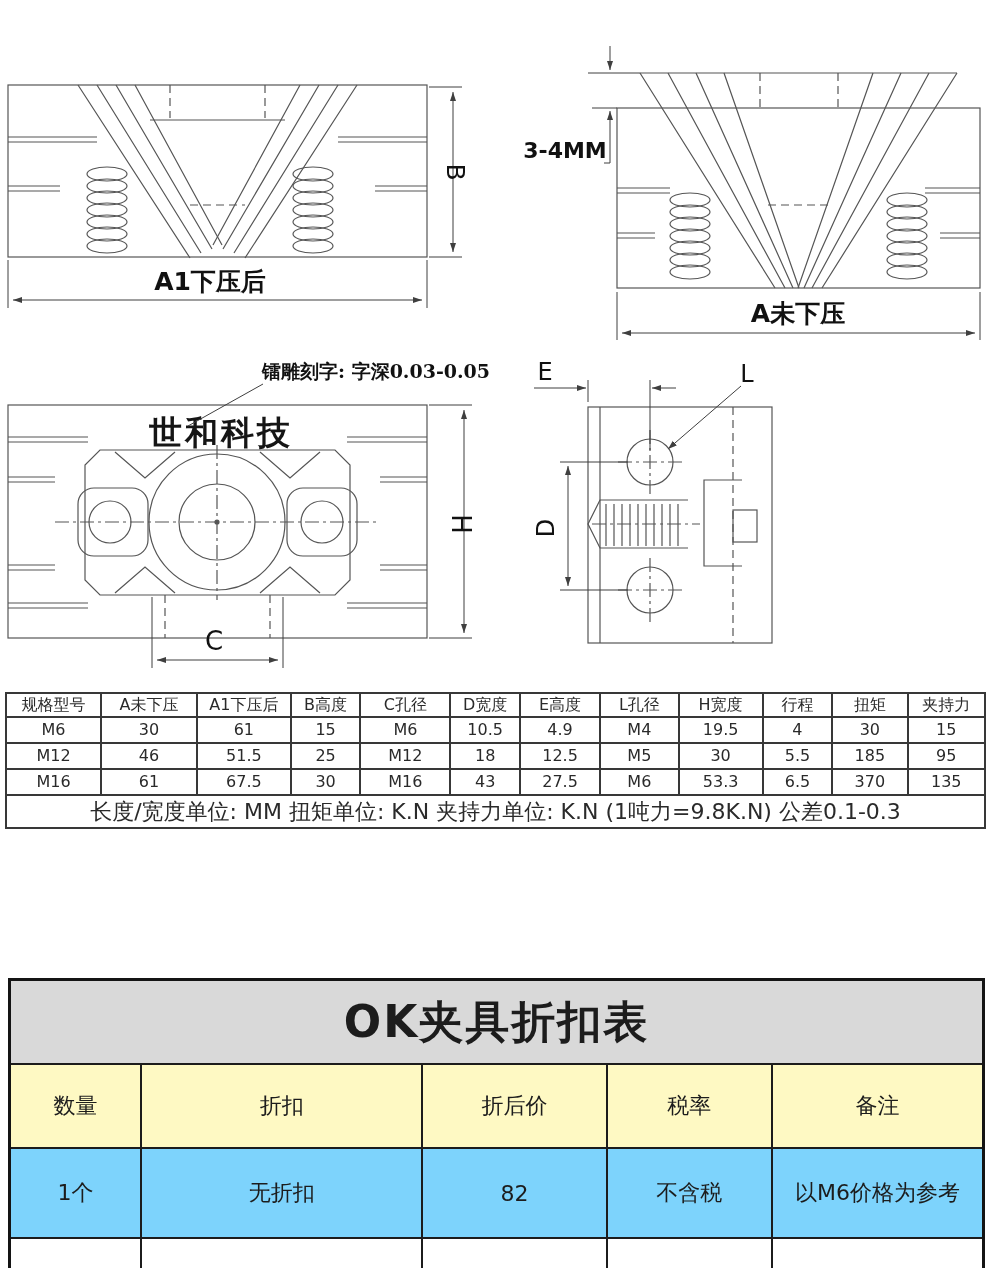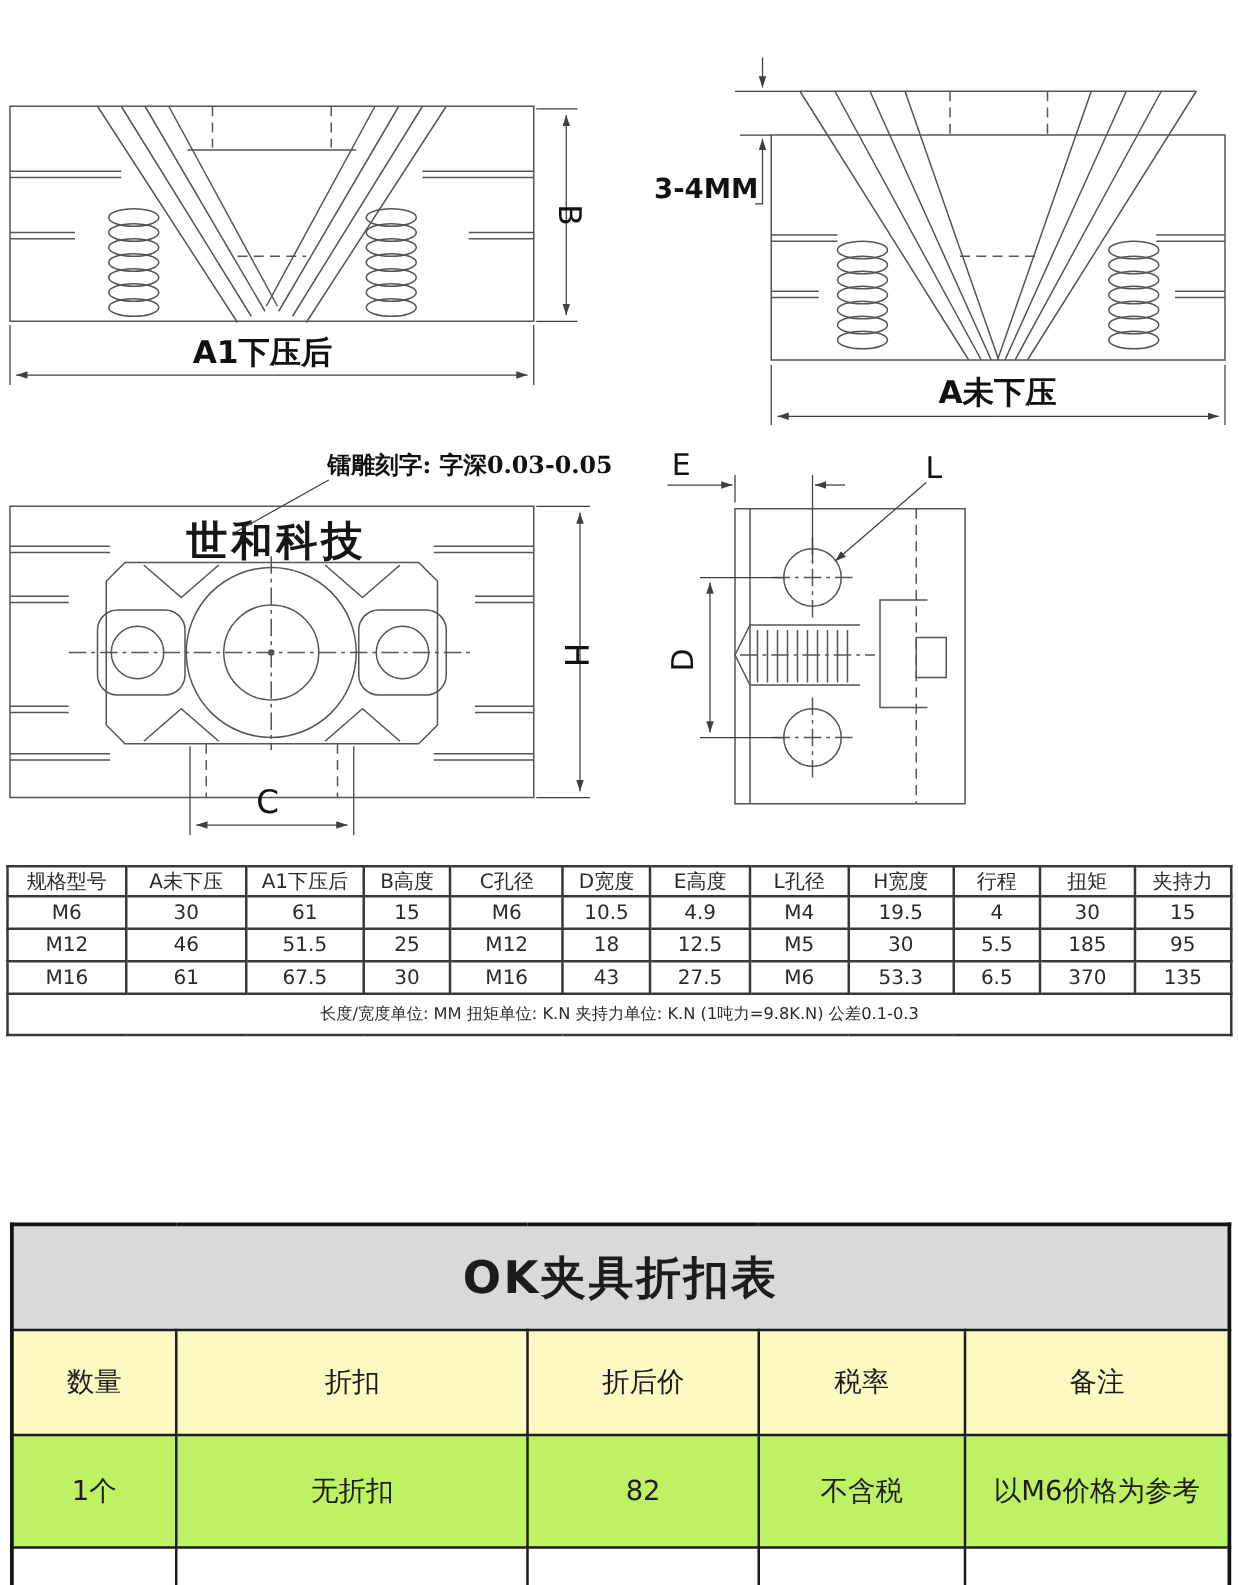--- a/index.html
+++ b/index.html
@@ -19,33 +19,33 @@
   text.engrave{font-family:"DejaVu Serif","Liberation Serif",serif;font-weight:bold;stroke:none;fill:#151515;letter-spacing:3px;}
   
   .spec-table{
     position:absolute;top:692px;left:5px;width:981px;
     border-collapse:collapse;table-layout:fixed;text-align:center;
     font-size:16px;color:#2a2a2a;
   }
   .spec-table th,.spec-table td{border:2px solid #383838;padding:0;font-weight:normal;line-height:1.05;}
   .spec-table thead th{height:22px;}
   .spec-table tbody td{height:24px;}
-  .spec-table .footnote-cell{height:31px;font-size:13px;}
+  .spec-table .footnote-cell{height:31px;font-size:22px;}
   
   .discount-table{
     position:absolute;top:978px;left:8px;width:977px;
     border-collapse:collapse;table-layout:fixed;text-align:center;
     font-size:22px;color:#1c1c1c;
   }
   .discount-table{border:3px solid #141414;}
   .discount-table th,.discount-table td{border:2.5px solid #1c1c1c;padding:0;}
-  .discount-title{height:82px;font-size:36px;font-weight:bold;background:#d9d9d9;letter-spacing:2px;}
+  .discount-title{height:82px;font-size:44px;font-weight:bold;background:#d9d9d9;letter-spacing:2px;}
   .discount-table thead tr.cols th{height:82px;font-weight:normal;background:#fef9c3;}
   .discount-table tbody td{height:88px;}
-  .discount-table tbody tr:first-child{background:#bef264;}
+  .discount-table tbody tr:first-child{background:#7dd3fc;}
 </style>
 </head>
 <body>
 
 <div id="page">
 
   <svg id="drawings" width="990" height="690" viewBox="0 0 990 690">
     <defs>
       <marker id="ah" markerWidth="10" markerHeight="8" refX="9" refY="3" orient="auto" markerUnits="userSpaceOnUse">
         <path d="M0,0 L9,3 L0,6 Z" fill="#3f3f3f"></path>

